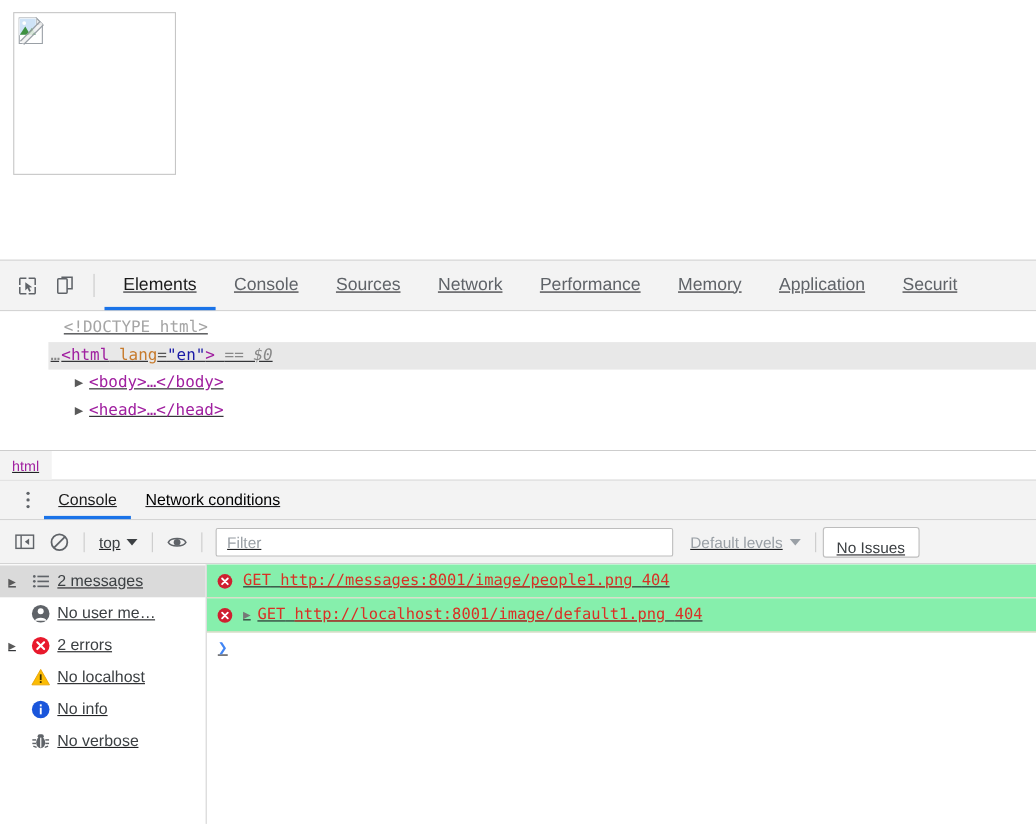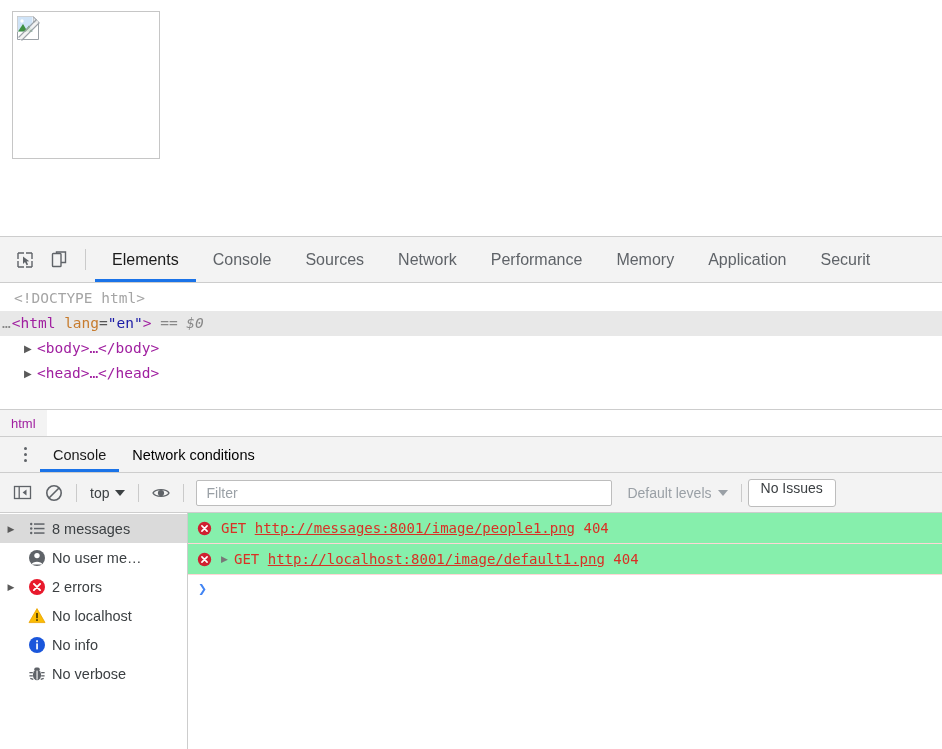--- a/index.html
+++ b/index.html
@@ -49,20 +49,21 @@
   #devtools {
     position: absolute;
     left: 0;
     top: 236px;
     width: 942px;
     height: 513px;
     background: #ffffff;
     border-top: 1px solid #cdcdcd;
     box-sizing: border-box;
     overflow: hidden;
+    text-decoration: underline;
   }
 
   
   .main-tabbar {
     position: relative;
     height: 46px;
     background: #f3f3f3;
     border-bottom: 1px solid #cdcdcd;
     display: flex;
     align-items: stretch;
@@ -107,20 +108,21 @@
   .dom-tree {
     position: relative;
     height: 126px;
     background: #ffffff;
     font-family: "DejaVu Sans Mono", "Liberation Mono", monospace;
     font-size: 14.5px;
     padding-top: 3px;
     box-sizing: border-box;
     overflow: hidden;
     line-height: 25px;
+    padding-left: 44px;
   }
   .dom-row {
     height: 25px;
     line-height: 25px;
     white-space: nowrap;
     padding-left: 14px;
     position: relative;
   }
   .dom-row.selected { background: #e8e8e8; padding-left: 0; }
   .dom-row.selected .ellip {
@@ -273,21 +275,21 @@
     flex: none;
     height: 26px;
     margin-right: 10px;
     padding: 0 12px;
     font-size: 14px;
     color: #3c4043;
     background: #fff;
     border: 1px solid #bdbdbd;
     border-radius: 3px;
     display: flex;
-    align-items: flex-start;
+    align-items: flex-end;
     cursor: pointer;
     font-family: "Liberation Sans", sans-serif;
   }
 
   
   .console-body {
     display: flex;
     height: 236px;
     box-sizing: border-box;
   }
@@ -519,21 +521,21 @@
             <g fill="#5f6368">
               <circle cx="2.2" cy="4" r="1.2"></circle>
                 <rect x="5" y="3.3" width="10.5" height="1.5"></rect>
               <circle cx="2.2" cy="8.5" r="1.2"></circle>
                 <rect x="5" y="7.8" width="10.5" height="1.5"></rect>
               <circle cx="2.2" cy="13" r="1.2"></circle>
                 <rect x="5" y="12.3" width="10.5" height="1.5"></rect>
             </g>
           </svg>
         </span>
-        <span class="side-label">8 messages</span>
+        <span class="side-label">2 messages</span>
       </div>
 
       <div class="side-item">
         <span class="side-tw"></span>
         <span class="side-ic">
           <svg width="18" height="18" viewBox="0 0 18 18" xmlns="http://www.w3.org/2000/svg">
             <circle cx="9" cy="9" r="8" fill="#5f6368"></circle>
             <circle cx="9" cy="6.6" r="2.7" fill="#ffffff"></circle>
             <path d="M3.6 15.4 C4.4 11.8, 13.6 11.8, 14.4 15.4 Z" fill="#ffffff"></path>
           </svg>

